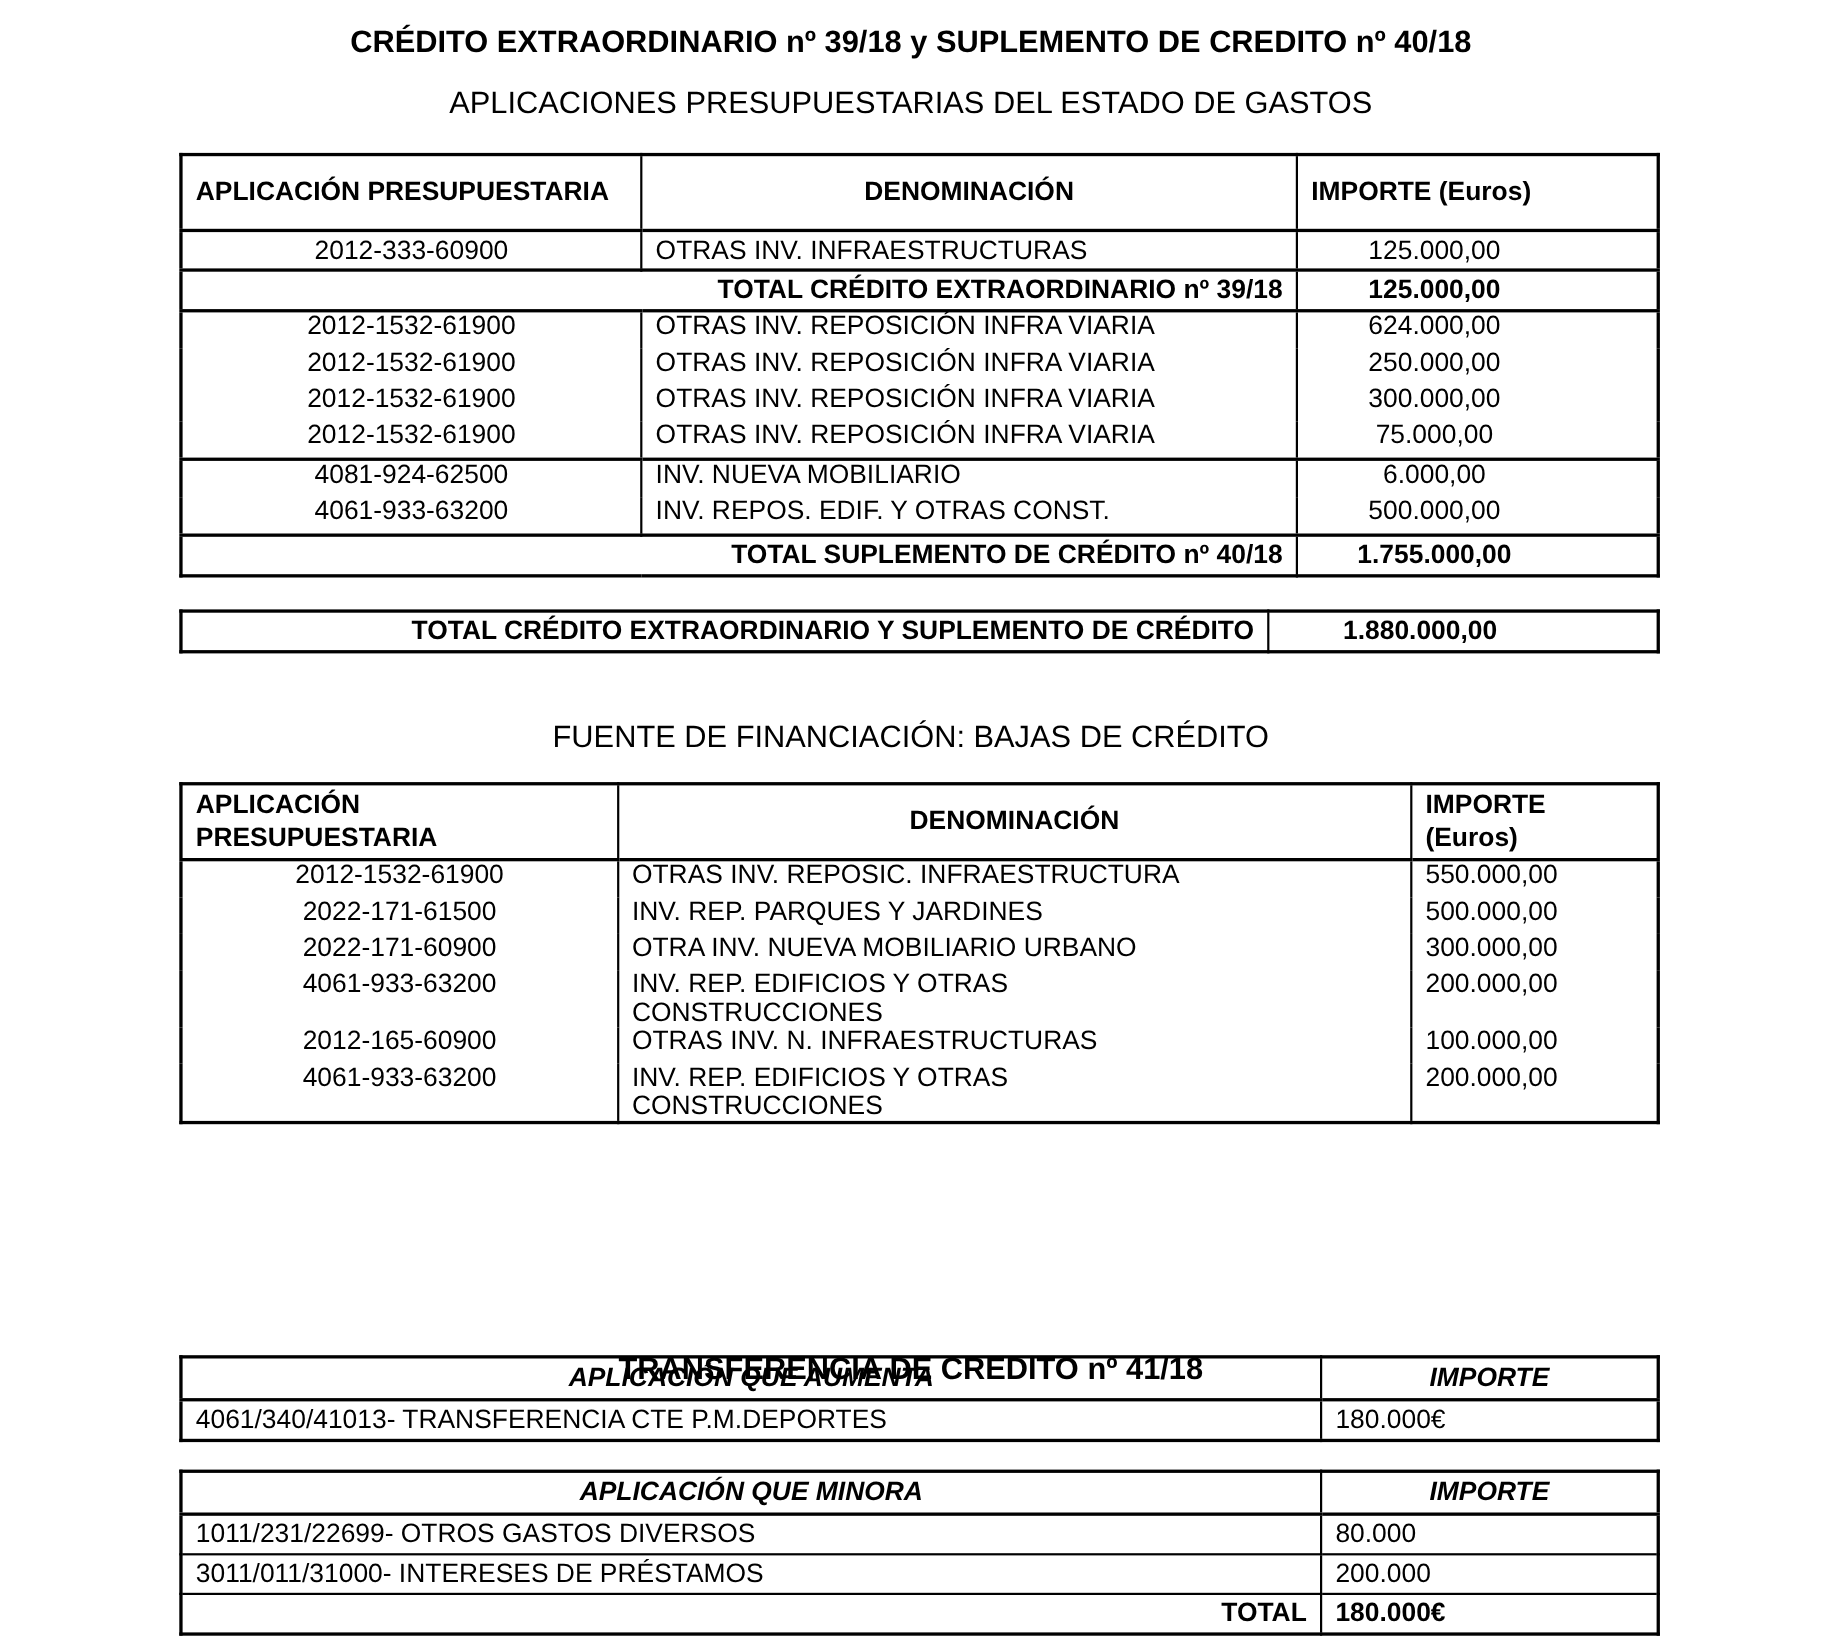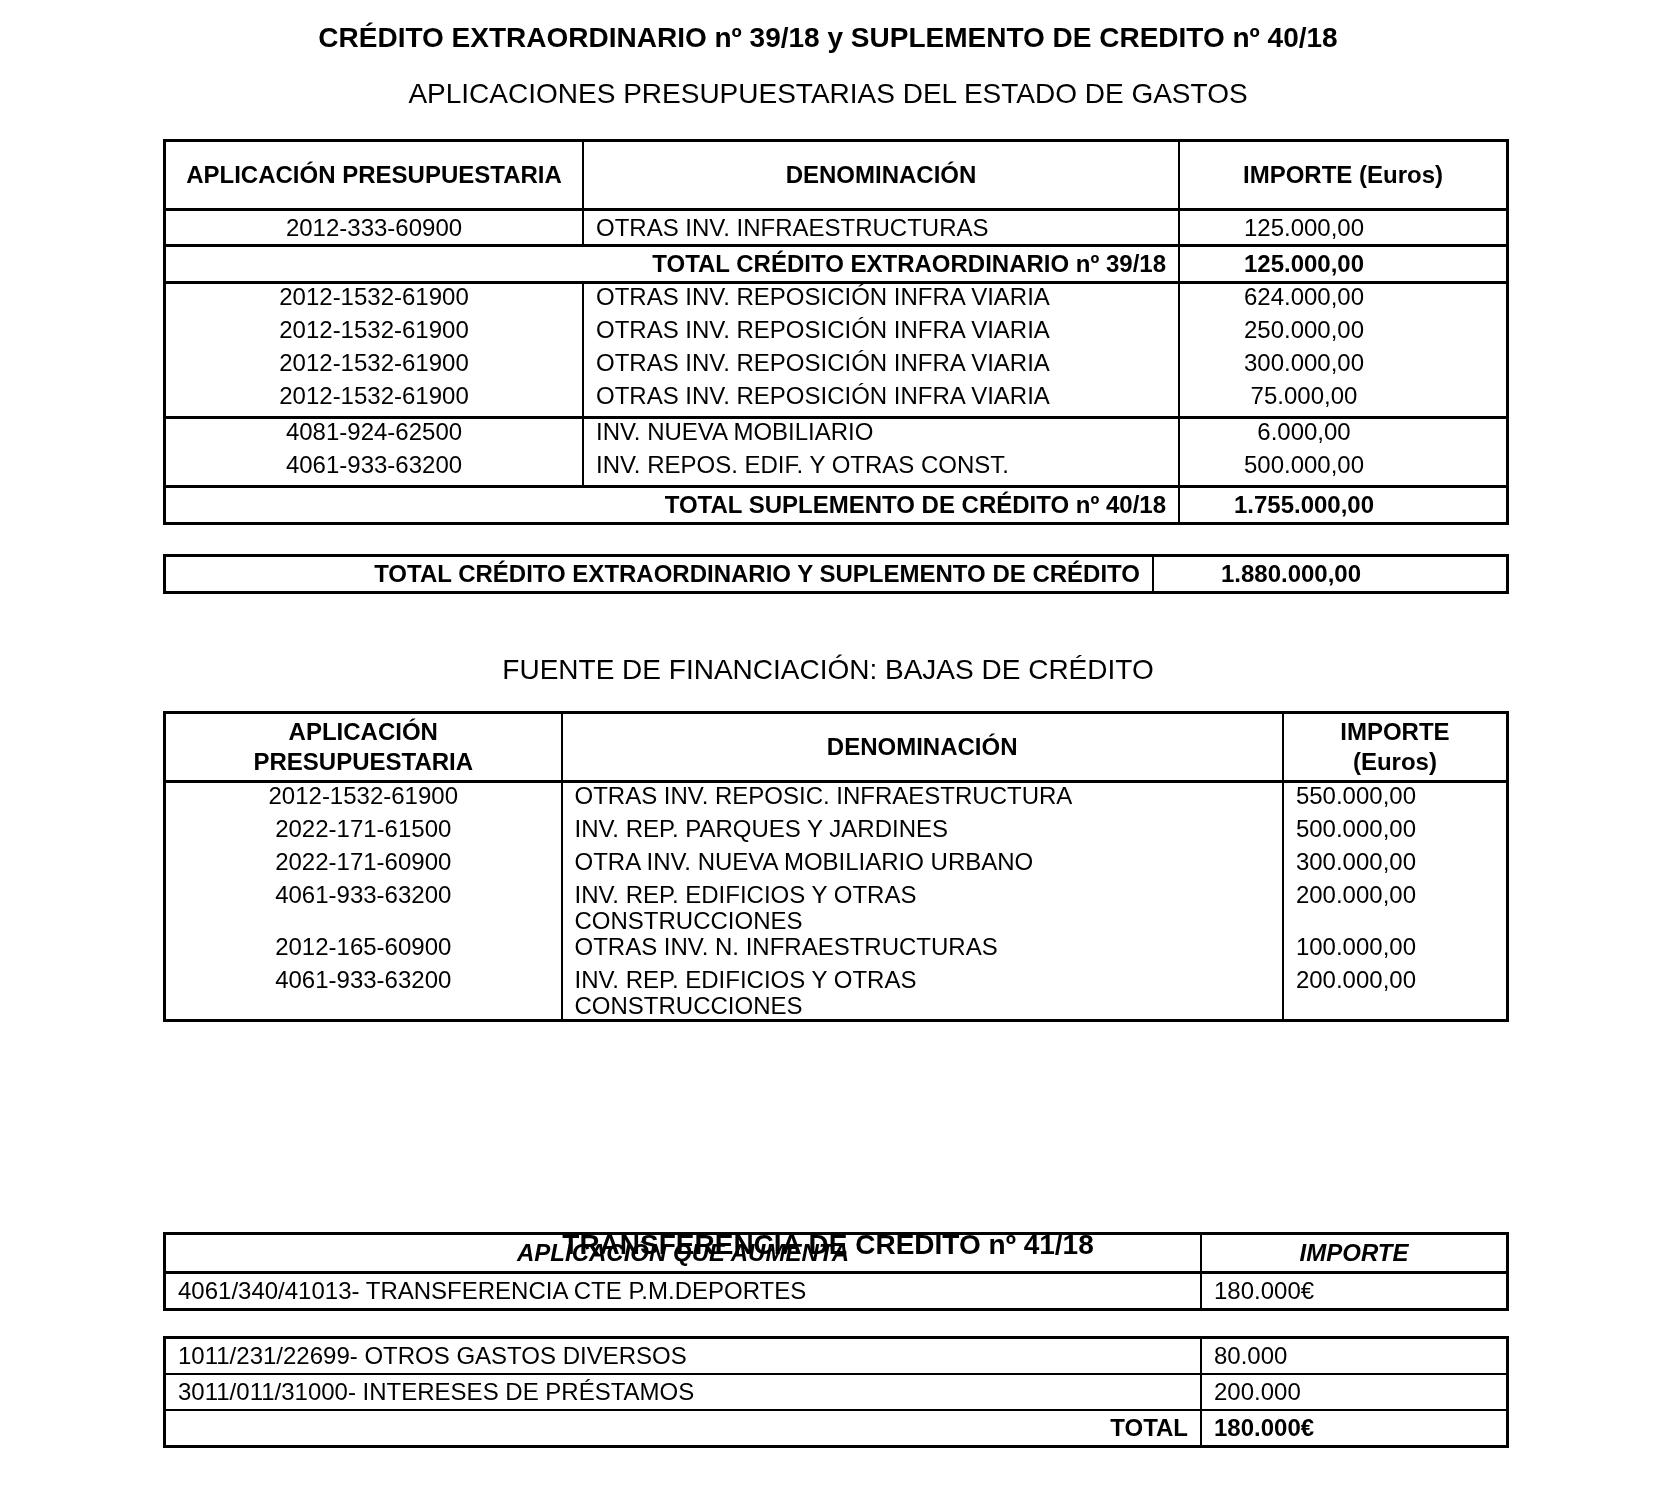--- a/index.html
+++ b/index.html
@@ -5,21 +5,21 @@
   html, body { margin: 0; padding: 0; background: #ffffff; }
   body { width: 1656px; height: 1492px; position: relative; font-family: "Liberation Sans", sans-serif; color: #000; }
   .title { position: absolute; left: 0; width: 1656px; text-align: center; font-size: 28px; }
   .bold { font-weight: bold; }
   table { position: absolute; left: 163px; width: 1346px; border-collapse: collapse; font-size: 24px; }
   td { padding: 0 12px; height: 33px; line-height: 26px; vertical-align: top; }
   .outer { border: 3px solid #000; }
   .c1 { width: 392px; text-align: center; border-right: 2px solid #000; }
   .c2 { width: 570px; text-align: left; border-right: 2px solid #000; border-radius: 19px; }
   .c3 { text-align: center; padding-right: 90px; }
-  .hdr td { height: 66px; vertical-align: middle; font-weight: bold; text-align: center; padding-right: 12px; border-bottom: 3px solid #000; line-height: 30px; }
+  .hdr td { height: 66px; vertical-align: middle; font-weight: bold; text-align: left; padding-right: 12px; border-bottom: 3px solid #000; line-height: 30px; }
   .topline td { border-top: 3px solid #000; }
   .tot td { font-weight: bold; vertical-align: middle; height: 34px; }
   .totlabel { text-align: right; border-right: 2px solid #000; }
   .tr-table .lbl { width: 1010px; text-align: left; border-right: 2px solid #000; }
   .tr-table .hdr2 td { height: 36px; font-weight: bold; text-align: center; vertical-align: middle; border-bottom: 3px solid #000; padding-right: 12px; font-style: italic; }
   .tr-table .row td { height: 34px; vertical-align: middle; border-bottom: 2px solid #000; }
   .tr-table .row:last-child td { border-bottom: none; }
   .tr-table .amt { text-align: left; padding-right: 90px; }
 </style>
 </head>
@@ -142,20 +142,24 @@
   </tr>
   <tr class="row">
     <td class="lbl">4061/340/41013- TRANSFERENCIA CTE P.M.DEPORTES</td>
     <td class="amt">180.000€</td>
   </tr>
 </tbody>
   </table>
 
 <table class="outer tr-table" style="top:1336px;">
   <tbody>
+      <tr class="hdr2">
+    <td class="lbl" style="text-align:center">APLICACIÓN QUE MINORA</td>
+    <td>IMPORTE</td>
+  </tr>
   <tr class="row">
     <td class="lbl">1011/231/22699- OTROS GASTOS DIVERSOS</td>
     <td class="amt">80.000</td>
   </tr>
   <tr class="row">
     <td class="lbl">3011/011/31000- INTERESES DE PRÉSTAMOS</td>
     <td class="amt">200.000</td>
   </tr>
   <tr class="row tot">
     <td class="lbl" style="text-align:right">TOTAL</td>

